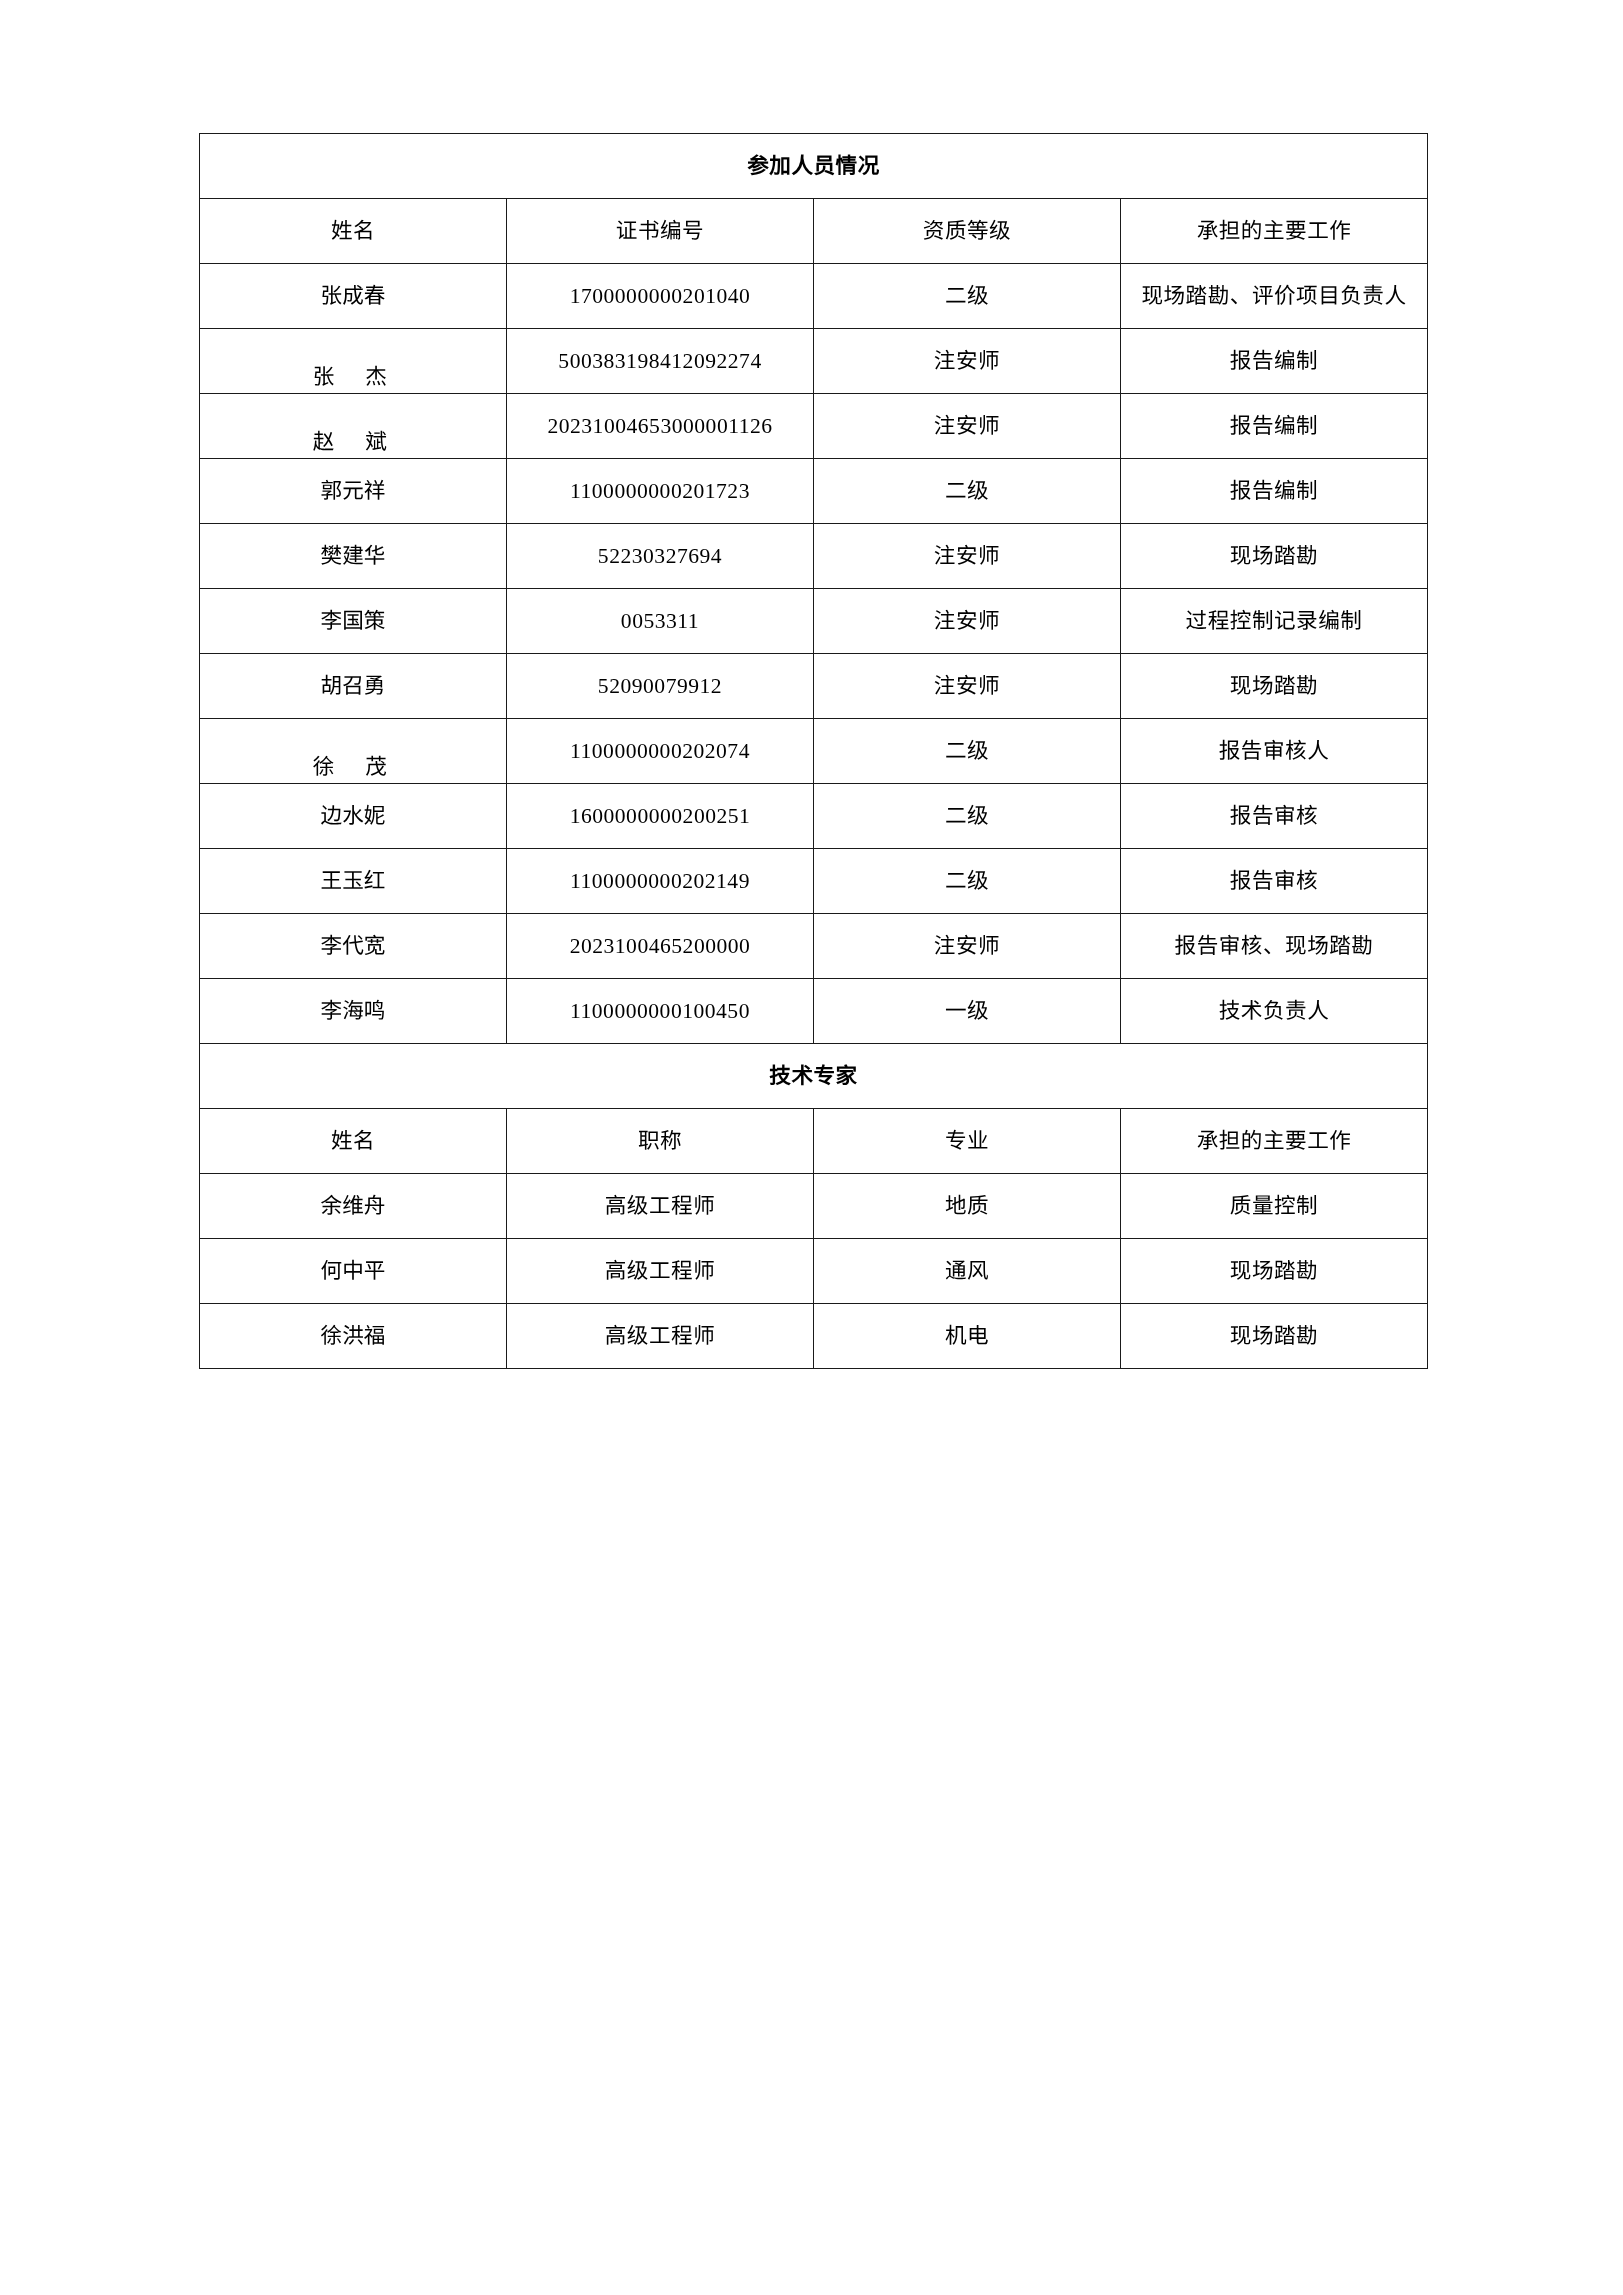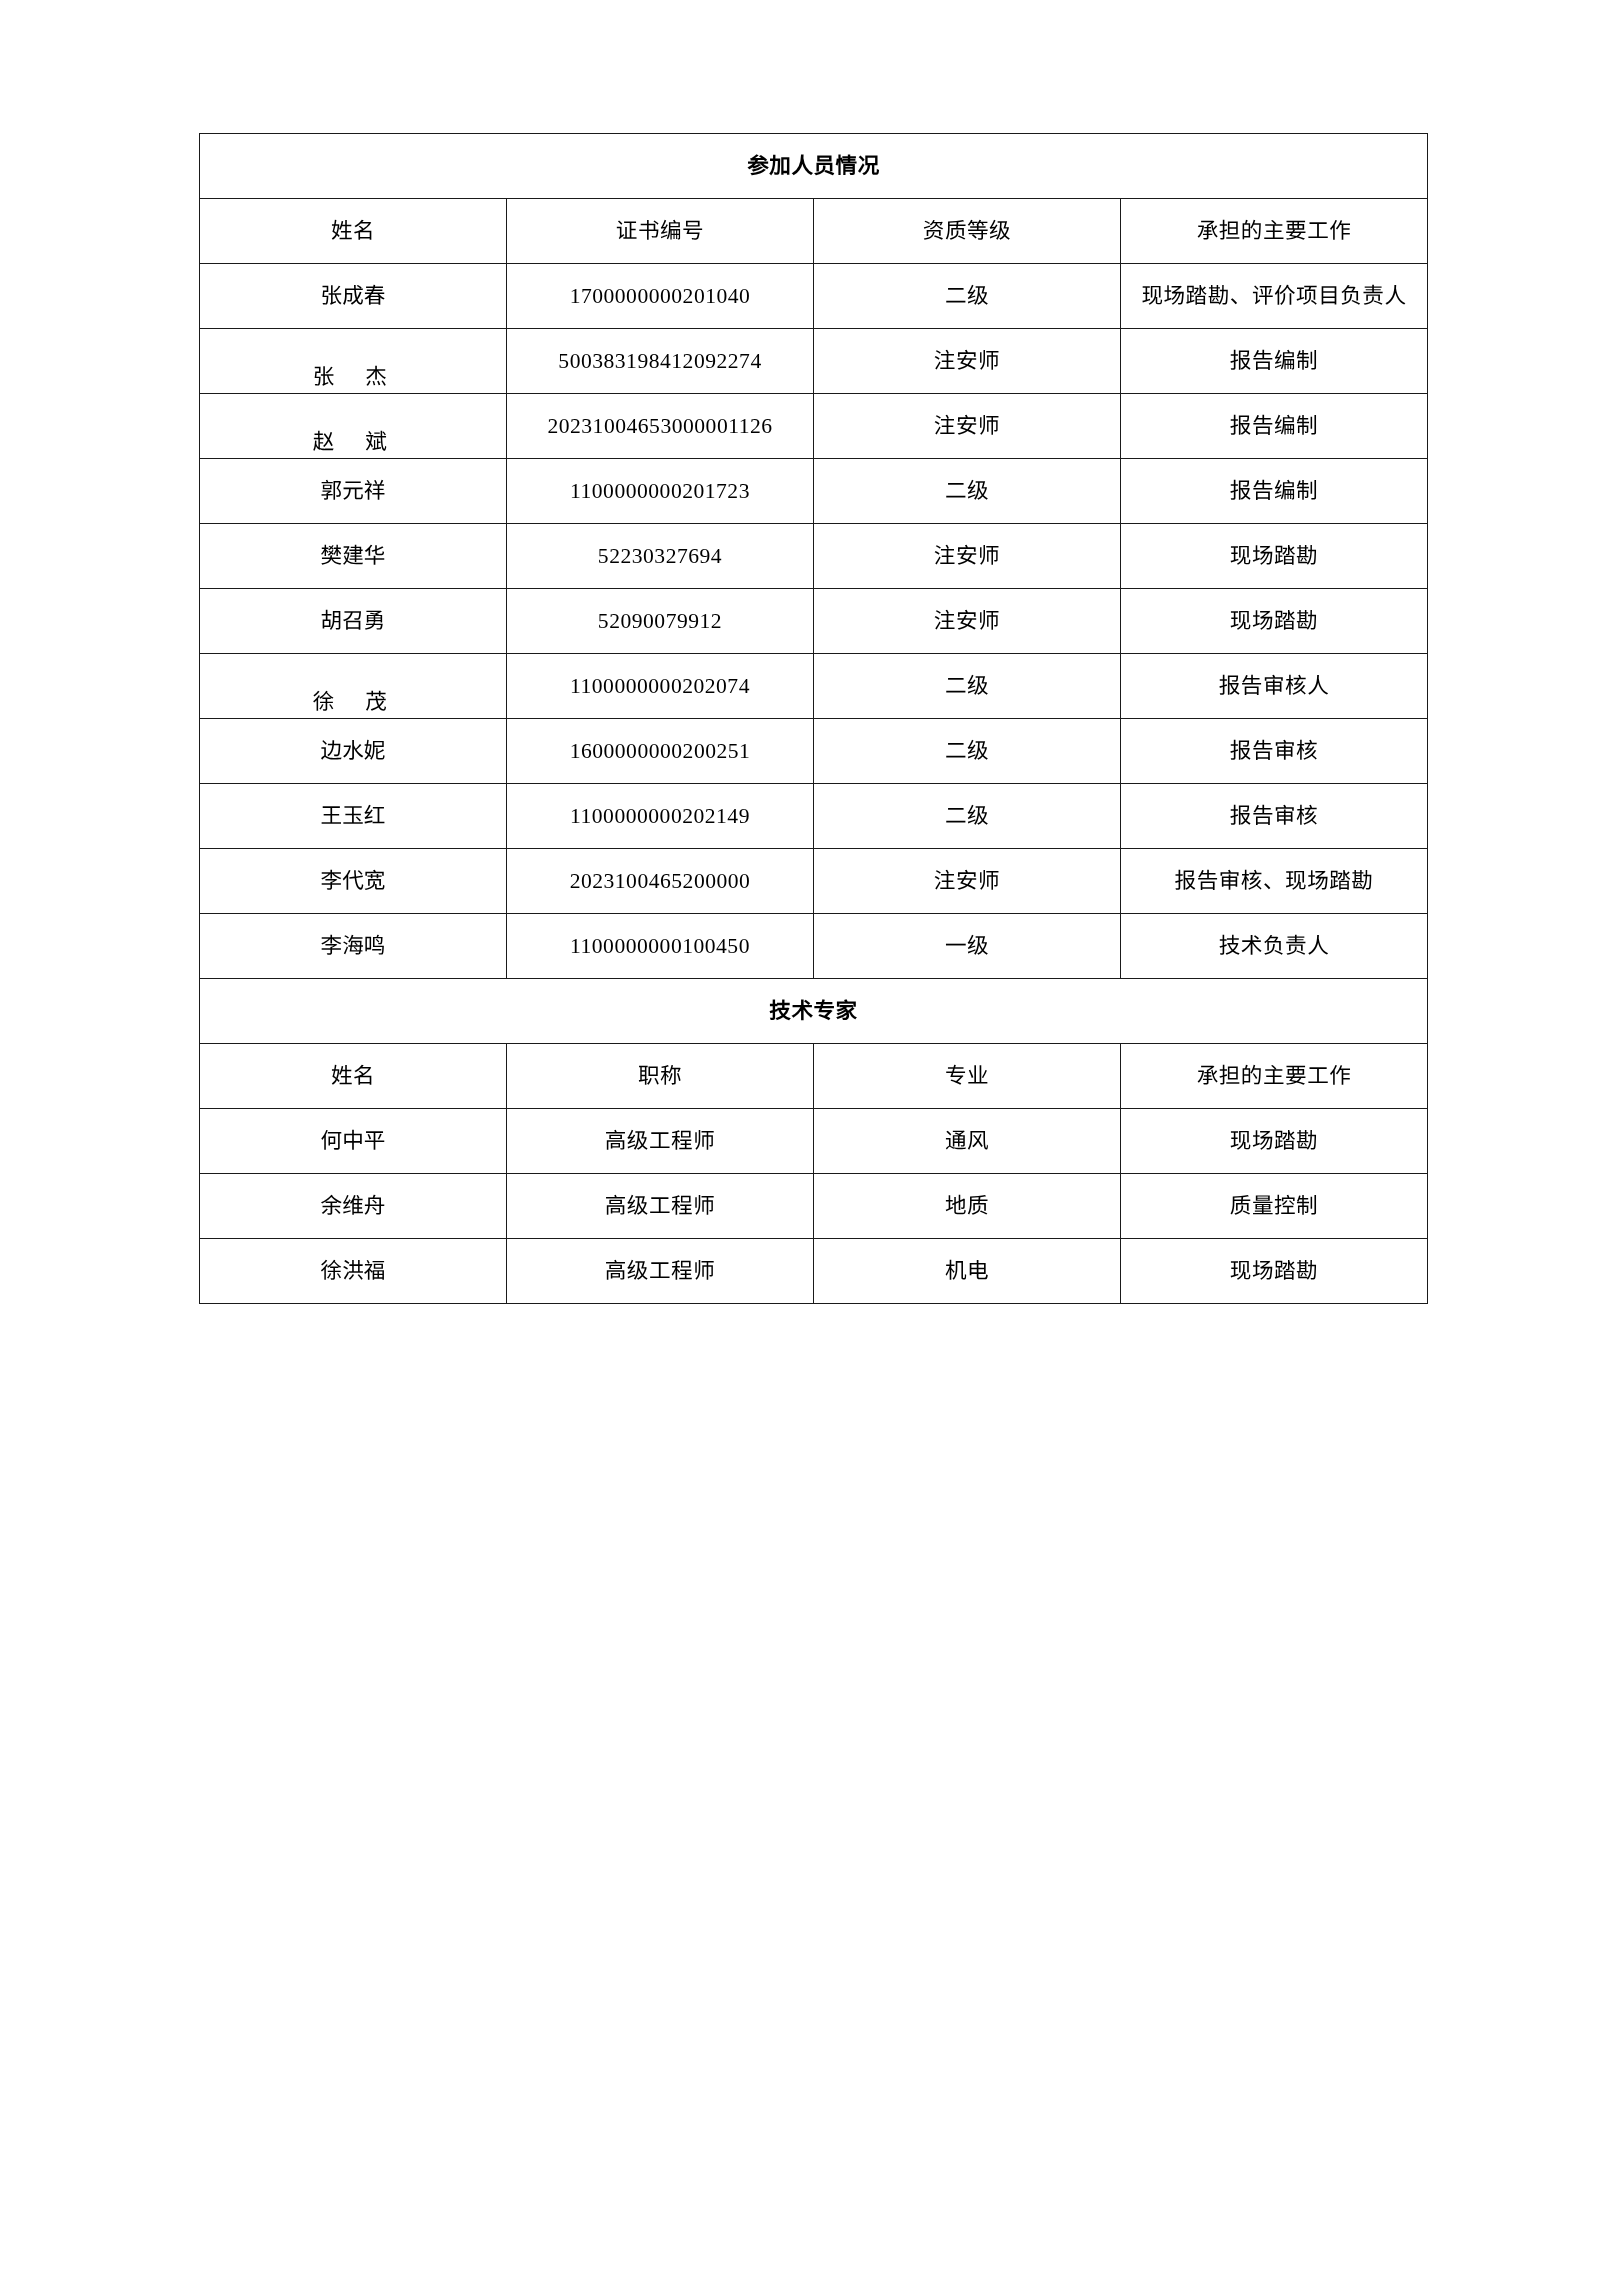--- a/index.html
+++ b/index.html
@@ -115,20 +115,26 @@
           <td class="col-work">报告编制</td>
         </tr>
 
         <tr>
           <td class="col-name"><span class="name-spaced">樊建华</span></td>
           <td class="col-cert num">52230327694</td>
           <td class="col-level">注安师</td>
           <td class="col-work">现场踏勘</td>
         </tr>
 
+        <tr>
+          <td class="col-name"><span class="name-spaced">李国策</span></td>
+          <td class="col-cert num">0053311</td>
+          <td class="col-level">注安师</td>
+          <td class="col-work">过程控制记录编制</td>
+        </tr>
 
         <tr>
           <td class="col-name"><span class="name-spaced">胡召勇</span></td>
           <td class="col-cert num">52090079912</td>
           <td class="col-level">注安师</td>
           <td class="col-work">现场踏勘</td>
         </tr>
 
         <tr>
           <td class="col-name"><span class="name-spaced wide">徐  茂</span></td>
@@ -170,34 +176,34 @@
           <td class="section-title" colspan="4">技术专家</td>
         </tr>
         <tr>
           <td class="col-name">姓名</td>
           <td class="col-cert">职称</td>
           <td class="col-level">专业</td>
           <td class="col-work">承担的主要工作</td>
         </tr>
 
         <tr>
-          <td class="col-name"><span class="name-spaced">何中平</span></td>
-          <td class="col-cert">高级工程师</td>
-          <td class="col-level">通风</td>
-          <td class="col-work">现场踏勘</td>
-        </tr>
-
-        <tr>
           <td class="col-name"><span class="name-spaced">余维舟</span></td>
           <td class="col-cert">高级工程师</td>
           <td class="col-level">地质</td>
           <td class="col-work">质量控制</td>
         </tr>
 
         <tr>
+          <td class="col-name"><span class="name-spaced">何中平</span></td>
+          <td class="col-cert">高级工程师</td>
+          <td class="col-level">通风</td>
+          <td class="col-work">现场踏勘</td>
+        </tr>
+
+        <tr>
           <td class="col-name"><span class="name-spaced">徐洪福</span></td>
           <td class="col-cert">高级工程师</td>
           <td class="col-level">机电</td>
           <td class="col-work">现场踏勘</td>
         </tr>
       </tbody>
     </table>
   </div>
 </div>
 

